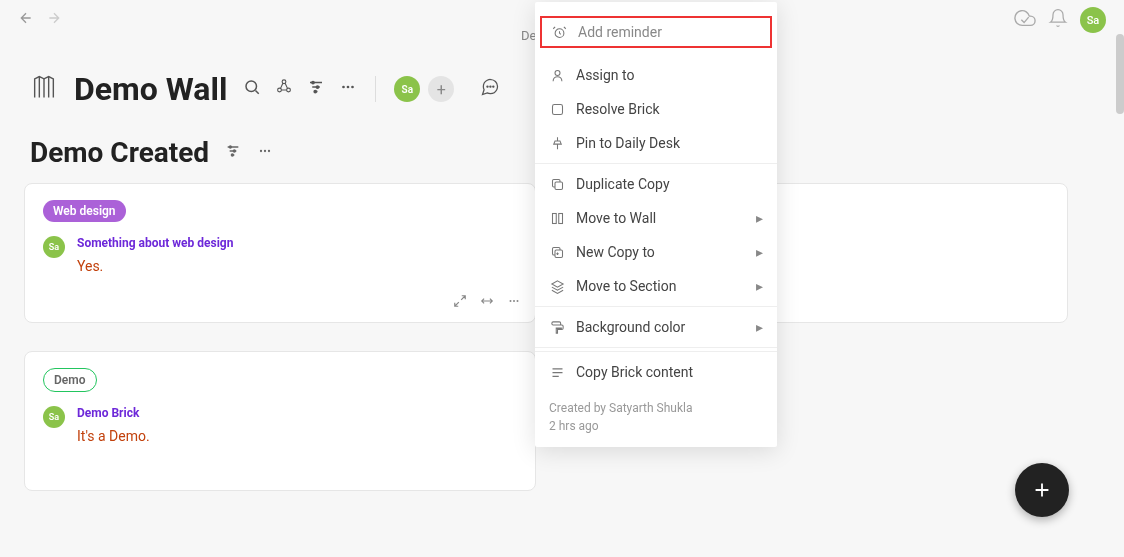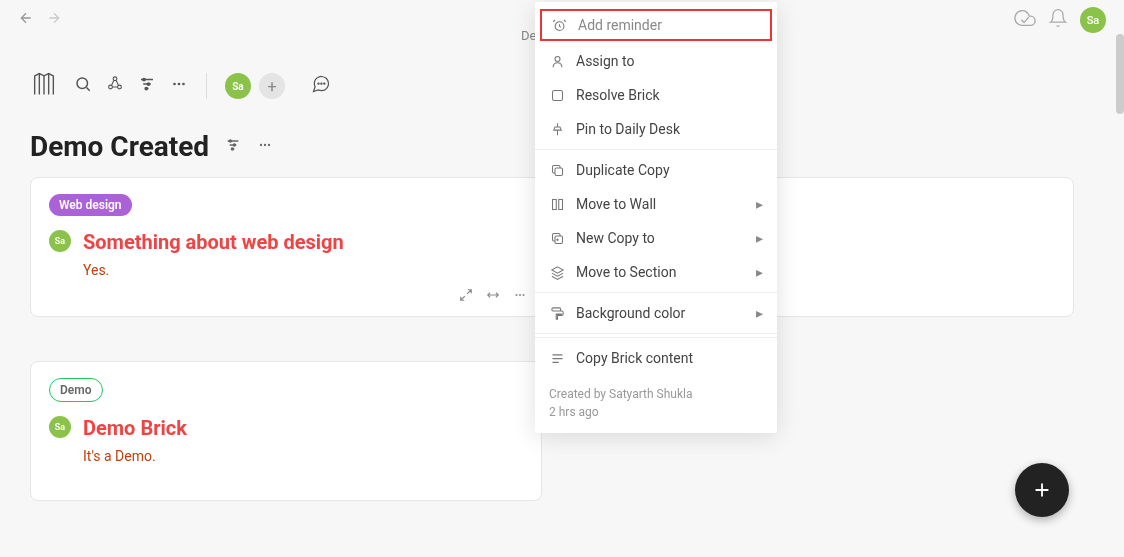--- a/index.html
+++ b/index.html
@@ -23,37 +23,37 @@
 .wall-tools > * { cursor: pointer; }
 .divider { width: 1px; height: 26px; background: #ddd; margin: 0 4px; }
 .avatar-small { width: 26px; height: 26px; border-radius: 50%; background: #8bc34a; color: #fff; display: flex; align-items: center; justify-content: center; font-size: 10px; font-weight: 600; }
 .plus-circle { width: 26px; height: 26px; border-radius: 50%; background: #e4e4e4; color: #888; display: flex; align-items: center; justify-content: center; font-size: 16px; margin-left: -6px; }
 
 
 .section-header { display: flex; align-items: center; padding: 18px 30px 14px 30px; gap: 16px; }
 .section-title { font-size: 28px; font-weight: 700; color: #222; }
 
 
-.cards-area { padding: 0 30px; display: flex; gap: 24px; flex-wrap: wrap; }
+.cards-area { padding: 0 24px; display: flex; gap: 8px; flex-wrap: wrap; }
 .card-row { display: flex; gap: 20px; width: 100%; }
 .card { background: #fff; border-radius: 8px; border: 1px solid #e6e6e6; padding: 16px 18px; position: relative; width: 512px; min-height: 140px; }
 .tag { display: inline-block; font-size: 12px; font-weight: 600; padding: 4px 10px; border-radius: 12px; margin-bottom: 14px; }
 .tag.purple { background: #ab61d8; color: #fff; }
 .tag.outline { background: #fff; color: #666; border: 1px solid #22c55e; }
 .card-body { display: flex; gap: 12px; }
 .card-avatar { width: 22px; height: 22px; border-radius: 50%; background: #8bc34a; color: #fff; display: flex; align-items: center; justify-content: center; font-size: 9px; font-weight: 600; flex-shrink: 0; }
 .card-content { flex: 1; }
-.card-title { font-size: 20px; font-weight: 700; color: #ef4444; margin-bottom: 8px; }
+.card-title { font-size: 12px; font-weight: 700; color: #6d28d9; margin-bottom: 8px; }
 .card-desc { font-size: 14px; color: #c2410c; }
 .card-actions { position: absolute; bottom: 10px; right: 14px; display: flex; gap: 12px; color: #888; }
 
 
 .context-menu { position: absolute; top: 2px; left: 535px; width: 242px; background: #fff; box-shadow: 0 4px 24px rgba(0,0,0,0.12); border-radius: 2px; z-index: 100; padding: 4px 0 10px 0; }
 .menu-item { display: flex; align-items: center; padding: 9px 14px; gap: 11px; font-size: 14px; color: #444; cursor: pointer; position: relative; }
-.menu-item.highlighted { border: 2.5px solid #e33; margin: 3px 5px; padding: 6px 9px; }
+.menu-item.highlighted { border: 2.5px solid #e33; margin: 10px 5px; padding: 6px 9px; }
 .menu-icon { width: 16px; height: 16px; color: #777; display: flex; align-items: center; justify-content: center; flex-shrink: 0; }
 .menu-chevron { margin-left: auto; color: #888; }
 .menu-divider { height: 1px; background: #eee; margin: 3px 0; }
 .menu-footer { padding: 10px 14px 2px 14px; font-size: 12px; color: #999; line-height: 1.5; }
 
 
 .fab { position: absolute; bottom: 40px; right: 55px; width: 54px; height: 54px; border-radius: 50%; background: #222; color: #fff; display: flex; align-items: center; justify-content: center; font-size: 26px; box-shadow: 0 3px 10px rgba(0,0,0,0.3); cursor: pointer; }
 
 
 .scrollbar { position: absolute; right: 0; top: 34px; width: 8px; height: 80px; background: #ccc; border-radius: 4px; }
@@ -99,20 +99,21 @@
     </svg>
 </span>
 
 <div class="wall-header">
   <span class="wall-icon">
     <svg width="28" height="28" viewBox="0 0 24 24" fill="none" stroke="currentColor" stroke-width="1.2">
         <path d="M4 21V5l4-2 4 2 4-2 4 2v16"></path>
         <path d="M8 3v18M12 5v16M16 3v18"></path>
       </svg>
   </span>
+  <h1 class="wall-title">Demo Wall</h1>
   <div class="wall-tools">
     <span><svg width="18" height="18" viewBox="0 0 24 24" fill="none" stroke="currentColor" stroke-width="2">
           <circle cx="11" cy="11" r="7"></circle>
           <path d="m21 21-4.35-4.35"></path>
         </svg></span>
     <span><svg width="18" height="18" viewBox="0 0 24 24" fill="none" stroke="currentColor" stroke-width="1.5">
           <circle cx="12" cy="5" r="2.5"></circle>
           <circle cx="6" cy="16" r="2.5"></circle>
           <circle cx="18" cy="16" r="2.5"></circle>
           <path d="M10.5 7l-3 6.5M13.5 7l3 6.5M8.5 16h7"></path>

